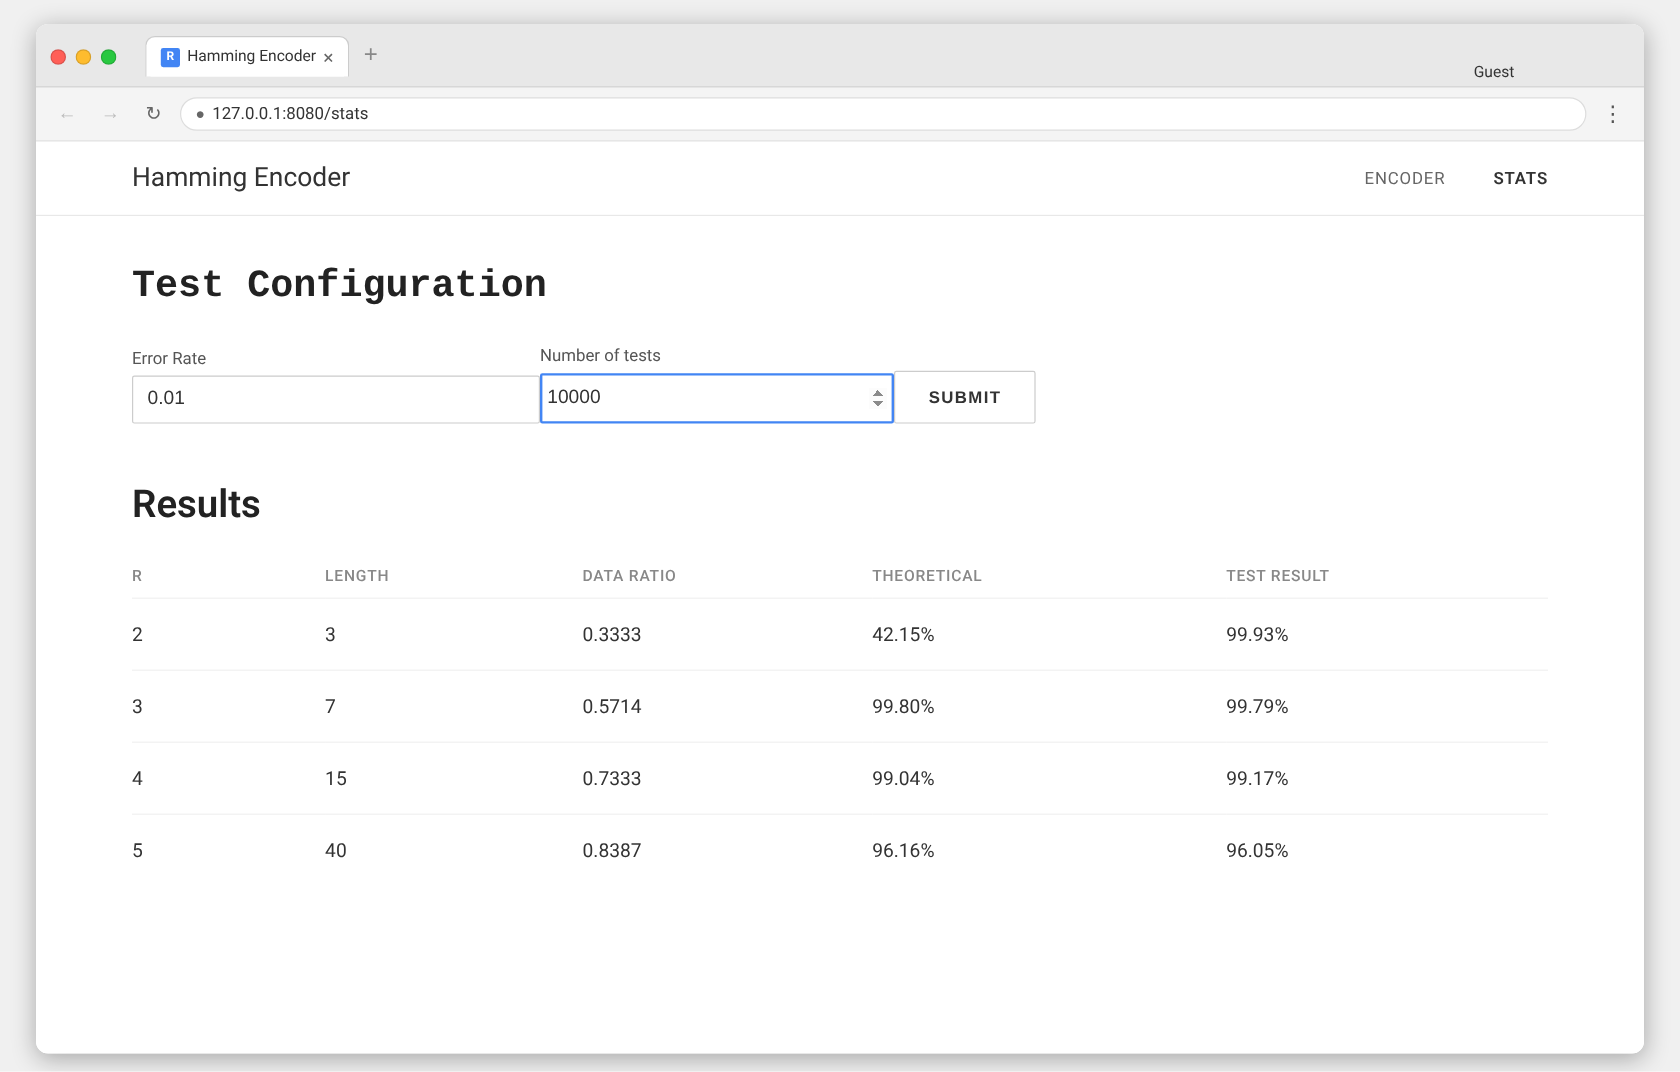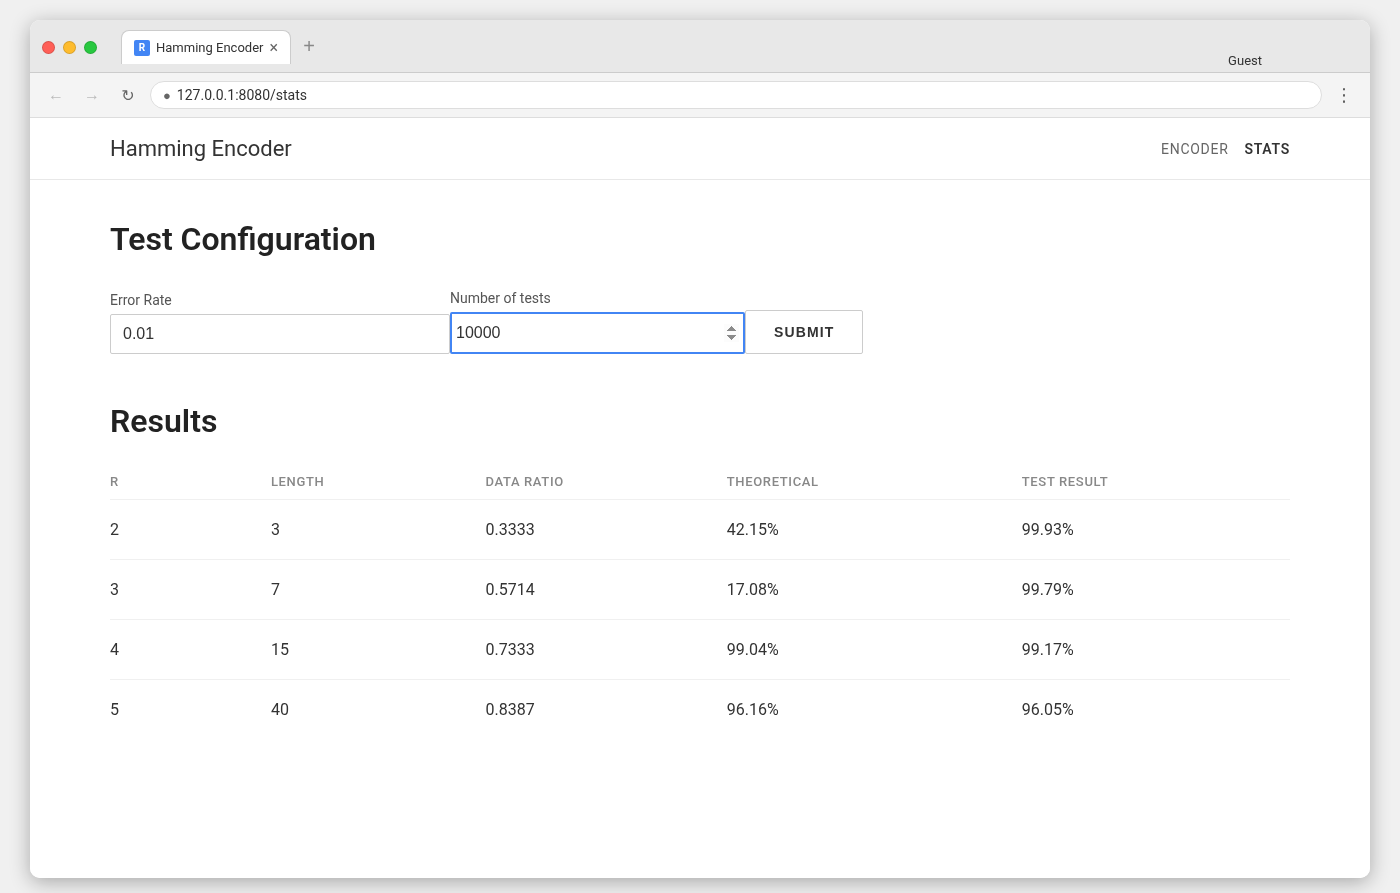--- a/index.html
+++ b/index.html
@@ -196,21 +196,21 @@
     }
 
     .app-title {
       font-size: 22px;
       font-weight: 400;
       color: #333;
     }
 
     .nav-links {
       display: flex;
-      gap: 16px;
+      gap: 40px;
     }
 
     .nav-link {
       font-size: 14px;
       color: #666;
       text-decoration: none;
       letter-spacing: 0.05em;
       cursor: pointer;
     }
 
@@ -221,20 +221,21 @@
 
     .main-content {
       padding: 40px 80px;
     }
 
     .section-title {
       font-size: 32px;
       font-weight: 600;
       color: #222;
       margin-bottom: 32px;
+      font-family: Liberation Mono, monospace;
     }
 
     .form-row {
       display: flex;
       align-items: flex-end;
       margin-bottom: 48px;
     }
 
     .form-group {
       display: flex;
@@ -412,21 +413,21 @@
               <td>2</td>
               <td>3</td>
               <td>0.3333</td>
               <td>42.15%</td>
               <td>99.93%</td>
             </tr>
             <tr>
               <td>3</td>
               <td>7</td>
               <td>0.5714</td>
-              <td>17.08%</td>
+              <td>99.80%</td>
               <td>99.79%</td>
             </tr>
             <tr>
               <td>4</td>
               <td>15</td>
               <td>0.7333</td>
               <td>99.04%</td>
               <td>99.17%</td>
             </tr>
             <tr>

